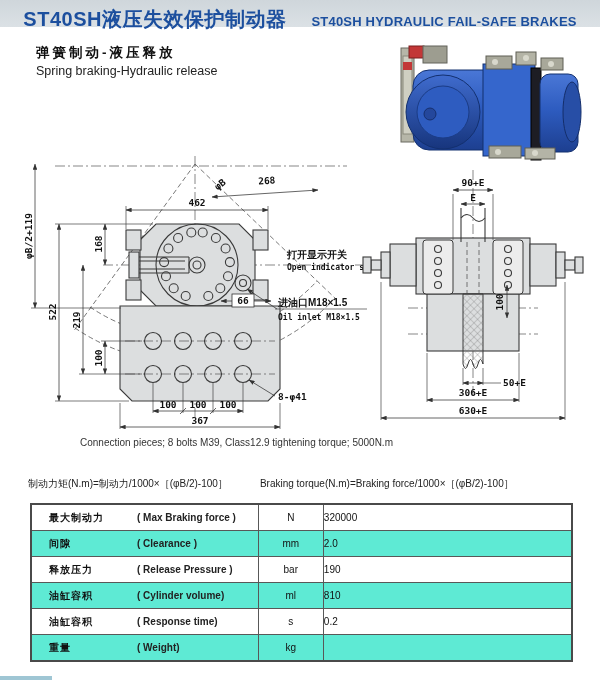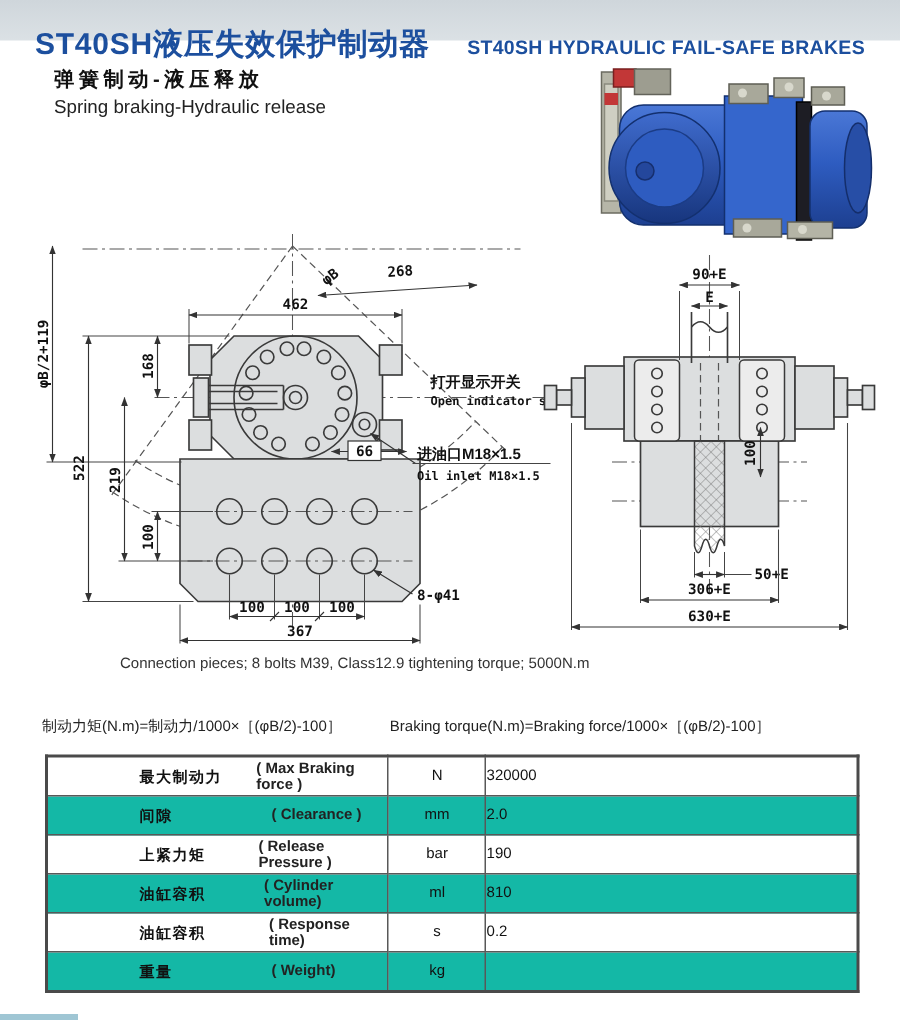--- a/index.html
+++ b/index.html
@@ -1,21 +1,21 @@
 <!DOCTYPE html>
 <html><head>
 <meta charset="utf-8">
 <style>
   html,body{margin:0;padding:0;background:#fff;}
   .page{position:relative;width:600px;height:684px;background:#ffffff;overflow:hidden;
         font-family:"Liberation Sans",sans-serif;color:#222;}
   
   .hdr{position:absolute;left:0;top:0;width:600px;height:27px;
        background:linear-gradient(#cfd6db,#dbe1e5);
-       display:flex;align-items:baseline;justify-content:center;gap:9px;padding-top:17px;box-sizing:border-box;}
+       display:flex;align-items:baseline;justify-content:center;gap:9px;padding-top:6px;box-sizing:border-box;}
   .hdr .zh{font-size:20px;font-weight:bold;color:#1c4f9e;letter-spacing:0.5px;line-height:26px;}
   .hdr .en{font-size:13px;font-weight:bold;color:#1c4f9e;letter-spacing:0.2px;margin-left:16px;}
   
   .sub-zh{position:absolute;left:36px;top:44px;font-size:13.5px;font-weight:bold;color:#111;letter-spacing:3px;}
   .sub-en{position:absolute;left:36px;top:64px;font-size:12.5px;color:#222;}
   
   .photo{position:absolute;left:383px;top:42px;width:202px;height:122px;}
   
   .draw{position:absolute;left:25px;top:156px;width:560px;height:278px;}
   svg text{font-family:"DejaVu Sans Mono",monospace;font-size:9.5px;font-weight:600;fill:#111;}
@@ -29,24 +29,24 @@
   .dim{stroke:#333;stroke-width:0.75;fill:none;}
   .thin{stroke:#444;stroke-width:0.7;fill:none;}
   
   .note1{position:absolute;left:66px;top:420px;font-size:10px;color:#333;}
   .note2{position:absolute;left:80px;top:437px;font-size:10px;color:#333;}
   .formula{position:absolute;left:28px;top:477px;font-size:10px;color:#222;display:flex;gap:32px;white-space:nowrap;}
   
   table.spec{position:absolute;left:30px;top:503px;width:543px;border-collapse:collapse;
              border:2px solid #4a4a4a;font-size:10px;color:#111;}
   table.spec td{border:1px solid #585858;height:25px;padding:0;}
-  tr.gray{background:#14b8a6;}
+  tr.gray{background:#5eead4;}
   td.name{width:227px;}
   td.name .wrap{display:flex;align-items:center;padding-left:17px;}
-  td.name .zh{width:88px;font-weight:bold;letter-spacing:1px;margin-left:44px;}
+  td.name .zh{width:88px;font-weight:bold;letter-spacing:1px;}
   td.name .en{color:#222;font-weight:bold;}
   td.unit{width:65px;text-align:center;}
   td.val{width:251px;padding-left:18px;}
   .footbar{position:absolute;left:0;top:676px;width:52px;height:4px;background:#9fc6d4;}
 </style>
 </head>
 <body>
 
 <div class="page">
 
@@ -346,21 +346,21 @@
           <span class="zh">间隙</span>
           <span class="en">( Clearance )</span>
             </div>
           </td>
         <td class="unit">mm</td>
         <td class="val">2.0</td>
       </tr>
       <tr>
         <td class="name">
             <div class="wrap">
-          <span class="zh">上紧力矩</span>
+          <span class="zh">释放压力</span>
           <span class="en">( Release Pressure )</span>
             </div>
           </td>
         <td class="unit">bar</td>
         <td class="val">190</td>
       </tr>
       <tr class="gray">
         <td class="name">
             <div class="wrap">
           <span class="zh">油缸容积</span>

